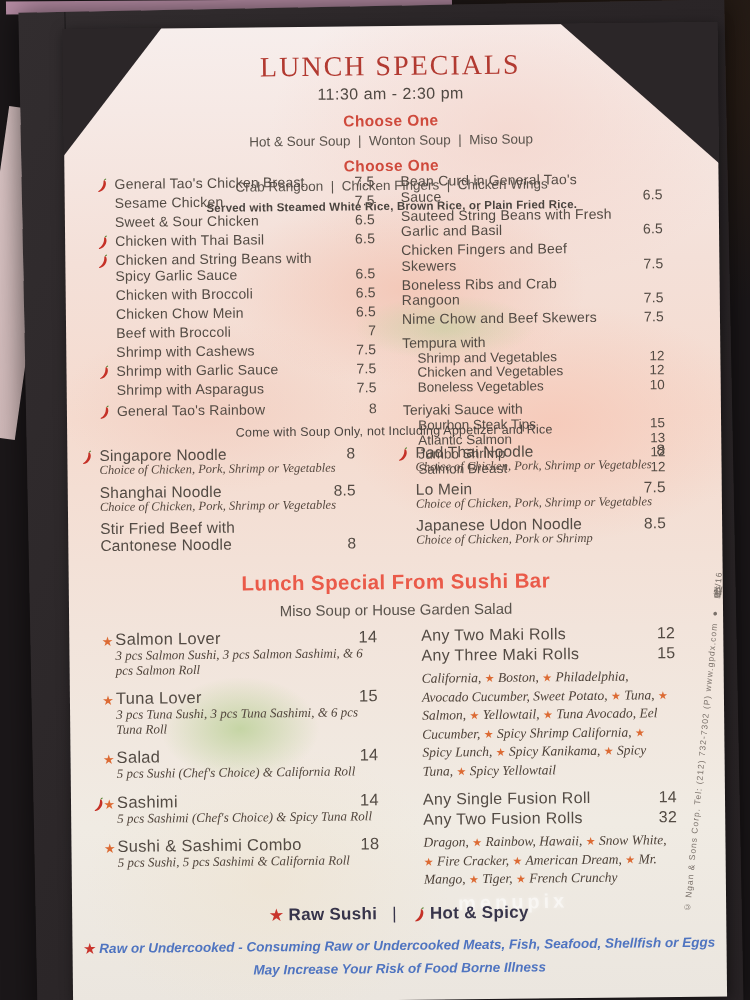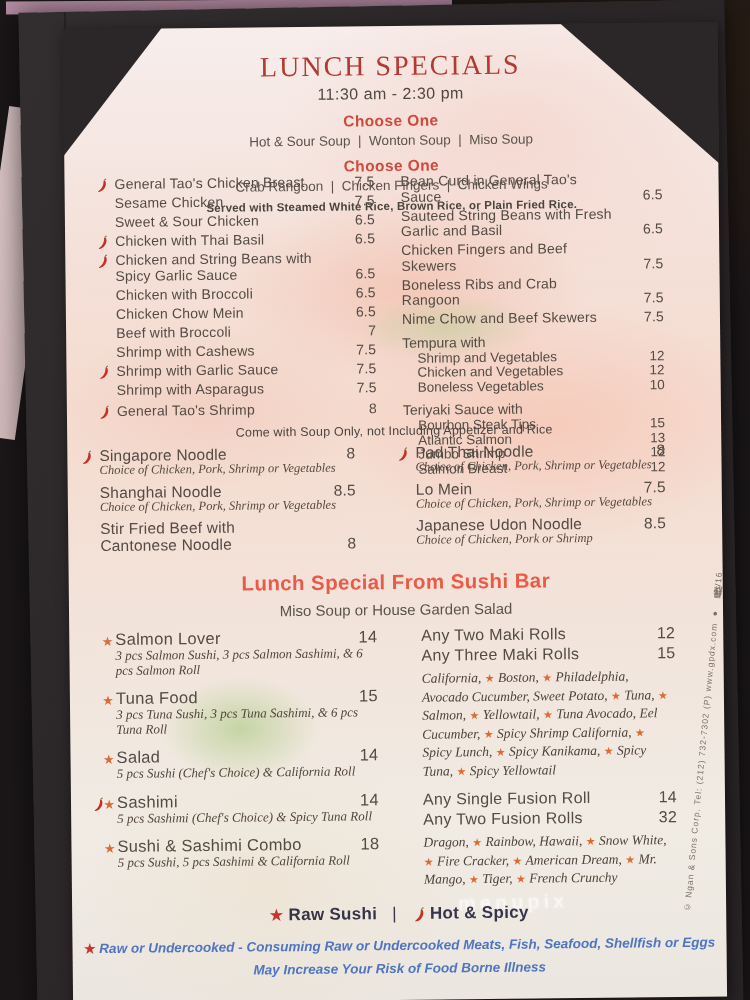--- a/index.html
+++ b/index.html
@@ -176,21 +176,21 @@
     <div class="mi">
         <span class="nm">Shrimp with Asparagus</span>
         <span class="pr">7.5</span>
       </div>
     <div class="mi" style="margin-top:6px;">
         <span class="chili">
           <svg width="9" height="14" viewBox="0 0 9 14">
             <use href="#chili-shape"></use>
           </svg>
         </span>
-        <span class="nm">General Tao's Shrimp</span>
+        <span class="nm">General Tao's Rainbow</span>
         <span class="pr">8</span>
       </div>
   </div>
 
   <div class="col c-er">
     <div class="mi">
         <span class="nm">Bean Curd in General Tao's Sauce</span>
         <span class="pr">6.5</span>
       </div>
     <div class="mi">
@@ -312,21 +312,21 @@
       <span class="ic"><span class="star">★</span></span>
       <div class="row">
           <span class="nm">Salmon Lover</span>
           <span>14</span>
         </div>
       <div class="desc">3 pcs Salmon Sushi, 3 pcs Salmon Sashimi, &amp; 6 pcs Salmon Roll</div>
     </div>
     <div class="si">
       <span class="ic"><span class="star">★</span></span>
       <div class="row">
-          <span class="nm">Tuna Food</span>
+          <span class="nm">Tuna Lover</span>
           <span>15</span>
         </div>
       <div class="desc">3 pcs Tuna Sushi, 3 pcs Tuna Sashimi, &amp; 6 pcs Tuna Roll</div>
     </div>
     <div class="si">
       <span class="ic"><span class="star">★</span></span>
       <div class="row">
           <span class="nm">Salad</span>
           <span>14</span>
         </div>

